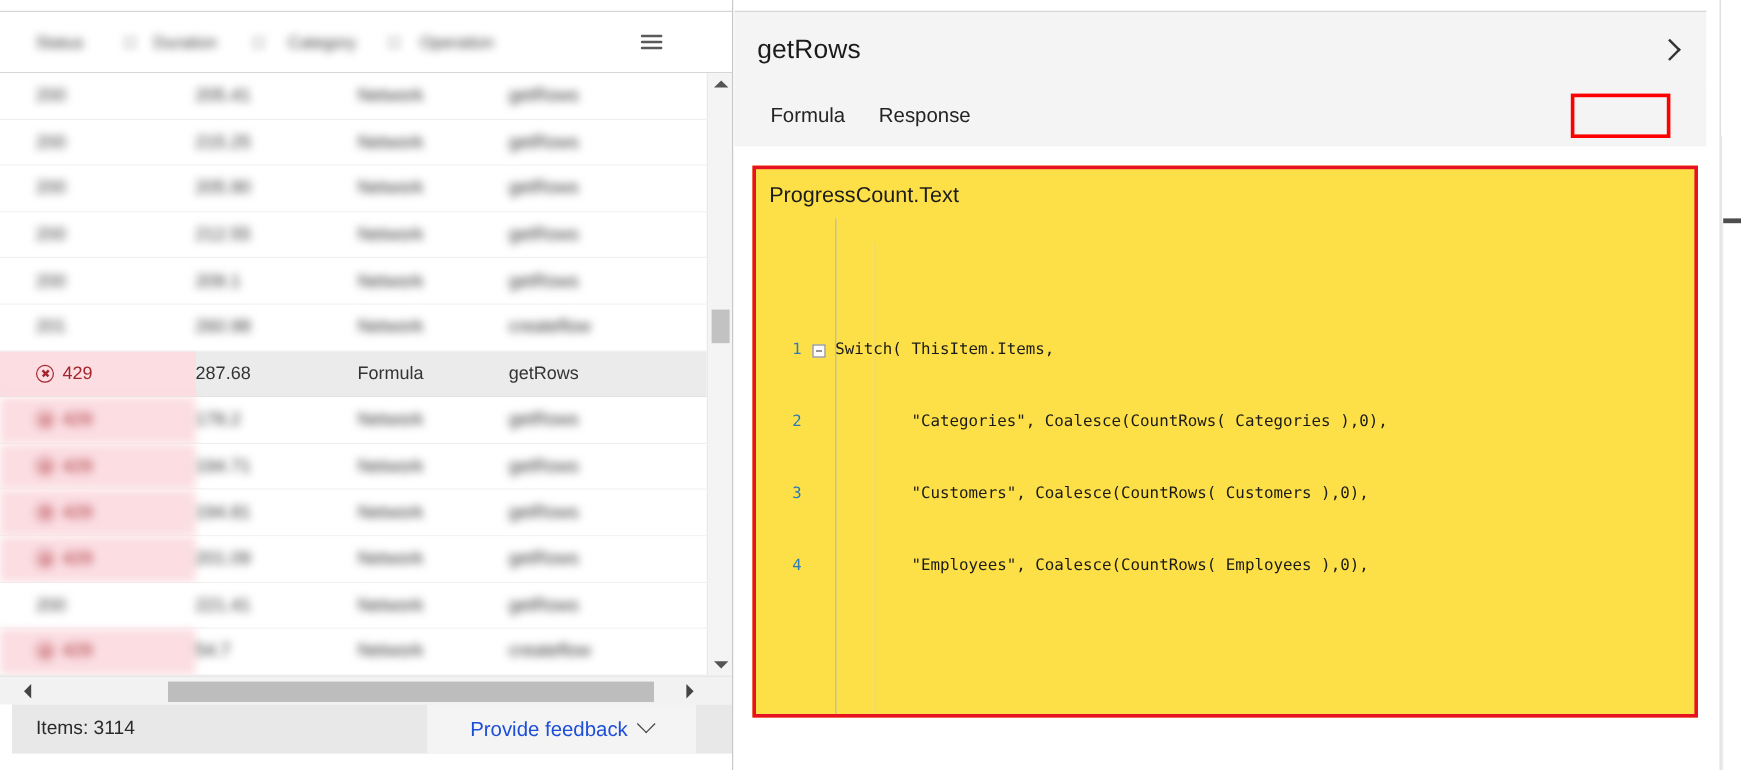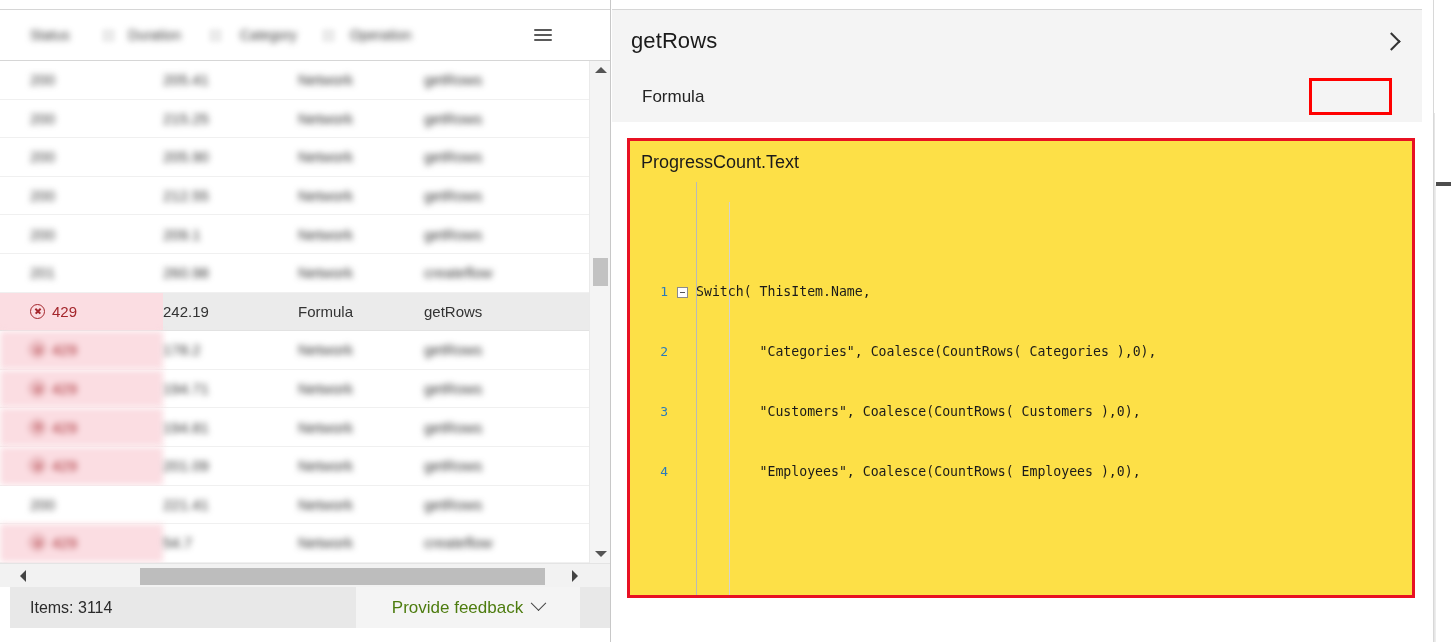--- a/index.html
+++ b/index.html
@@ -191,21 +191,21 @@
   #feedback-button {
     position: absolute;
     left: 346px; top: 0;
     width: 224px; height: 41px;
     background: #f4f4f4;
     display: flex;
     align-items: center;
     justify-content: center;
     gap: 10px;
     font-size: 17px;
-    color: #4d7c0f;
+    color: #1d4ed8;
     cursor: pointer;
     text-align: center;
   }
   .chev-down {
     width: 11px; height: 11px;
     border-right: 1.7px solid #444;
     border-bottom: 1.7px solid #444;
     transform: rotate(45deg) translate(-3px,-3px);
   }
 
@@ -461,21 +461,21 @@
         <div class="cell c-duration">260.98</div>
         <div class="cell c-category">Network</div>
         <div class="cell c-operation">createflow</div>
       </div>
 
       <div class="row err selected">
         <div class="cell c-status">
           <span class="err-icon"></span>
           <span class="status-text">429</span>
         </div>
-        <div class="cell c-duration">242.19</div>
+        <div class="cell c-duration">287.68</div>
         <div class="cell c-category">Formula</div>
         <div class="cell c-operation">getRows</div>
       </div>
 
       <div class="row err blur">
         <div class="cell c-status">
           <span class="err-icon"></span>
           <span class="status-text">429</span>
         </div>
         <div class="cell c-duration">178.2</div>
@@ -564,33 +564,34 @@
 
   <div id="right-panel">
 
     <div id="right-header">
       <div id="panel-title">getRows</div>
       <div id="expand-icon"></div>
     </div>
 
     <div id="tabs">
       <div class="tab">Formula</div>
+      <div class="tab">Response</div>
     </div>
     <div id="tab-highlight"></div>
 
     <div id="formula-panel">
       <div id="formula-title">ProgressCount.Text</div>
       <div id="code-area">
         <div id="guide-1"></div>
         <div id="guide-2"></div>
 
         <div class="code-line">
           <span class="ln">1</span>
           <span class="fold-col"><span class="fold-box"></span></span>
-          <span class="code-text">Switch( ThisItem.Name,</span>
+          <span class="code-text">Switch( ThisItem.Items,</span>
         </div>
         <div class="code-line">
           <span class="ln">2</span>
           <span class="fold-col"></span>
           <span class="code-text">        "Categories", Coalesce(CountRows( Categories ),0),</span>
         </div>
         <div class="code-line">
           <span class="ln">3</span>
           <span class="fold-col"></span>
           <span class="code-text">        "Customers", Coalesce(CountRows( Customers ),0),</span>

